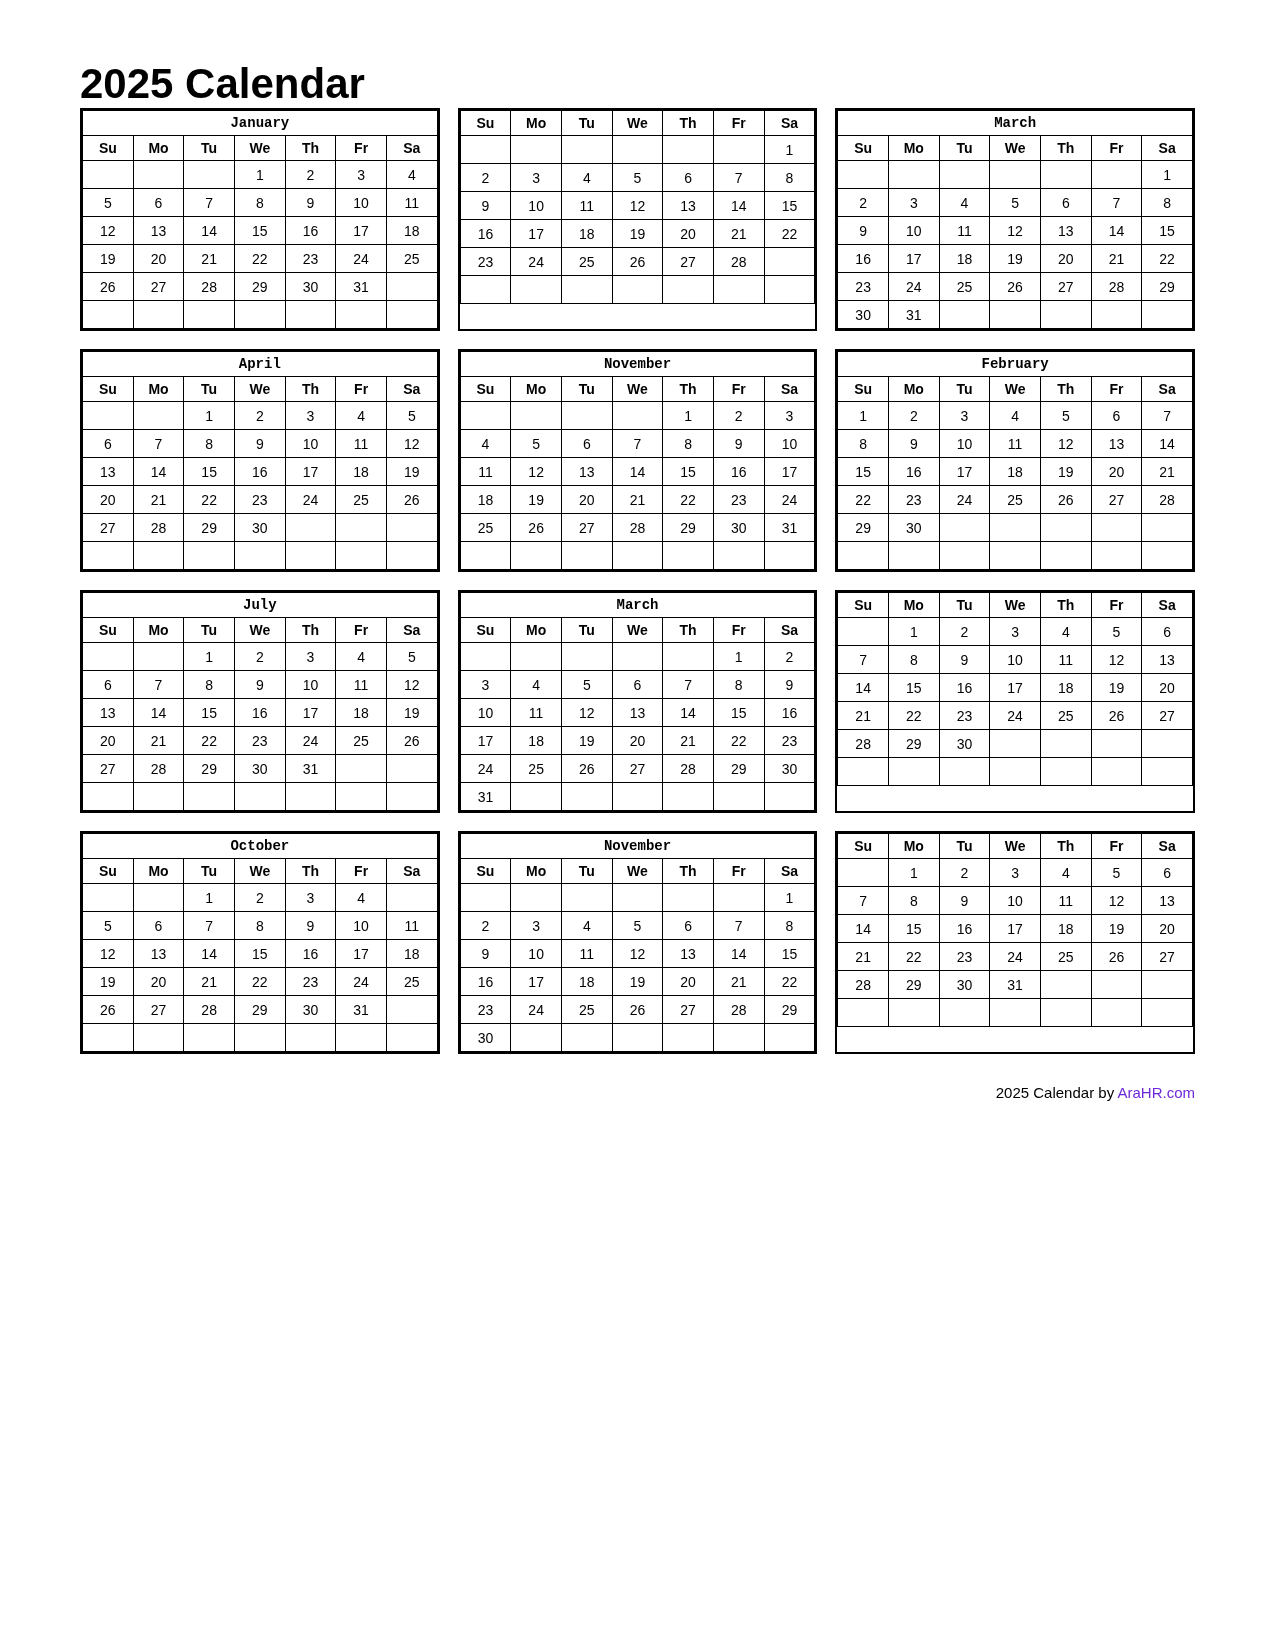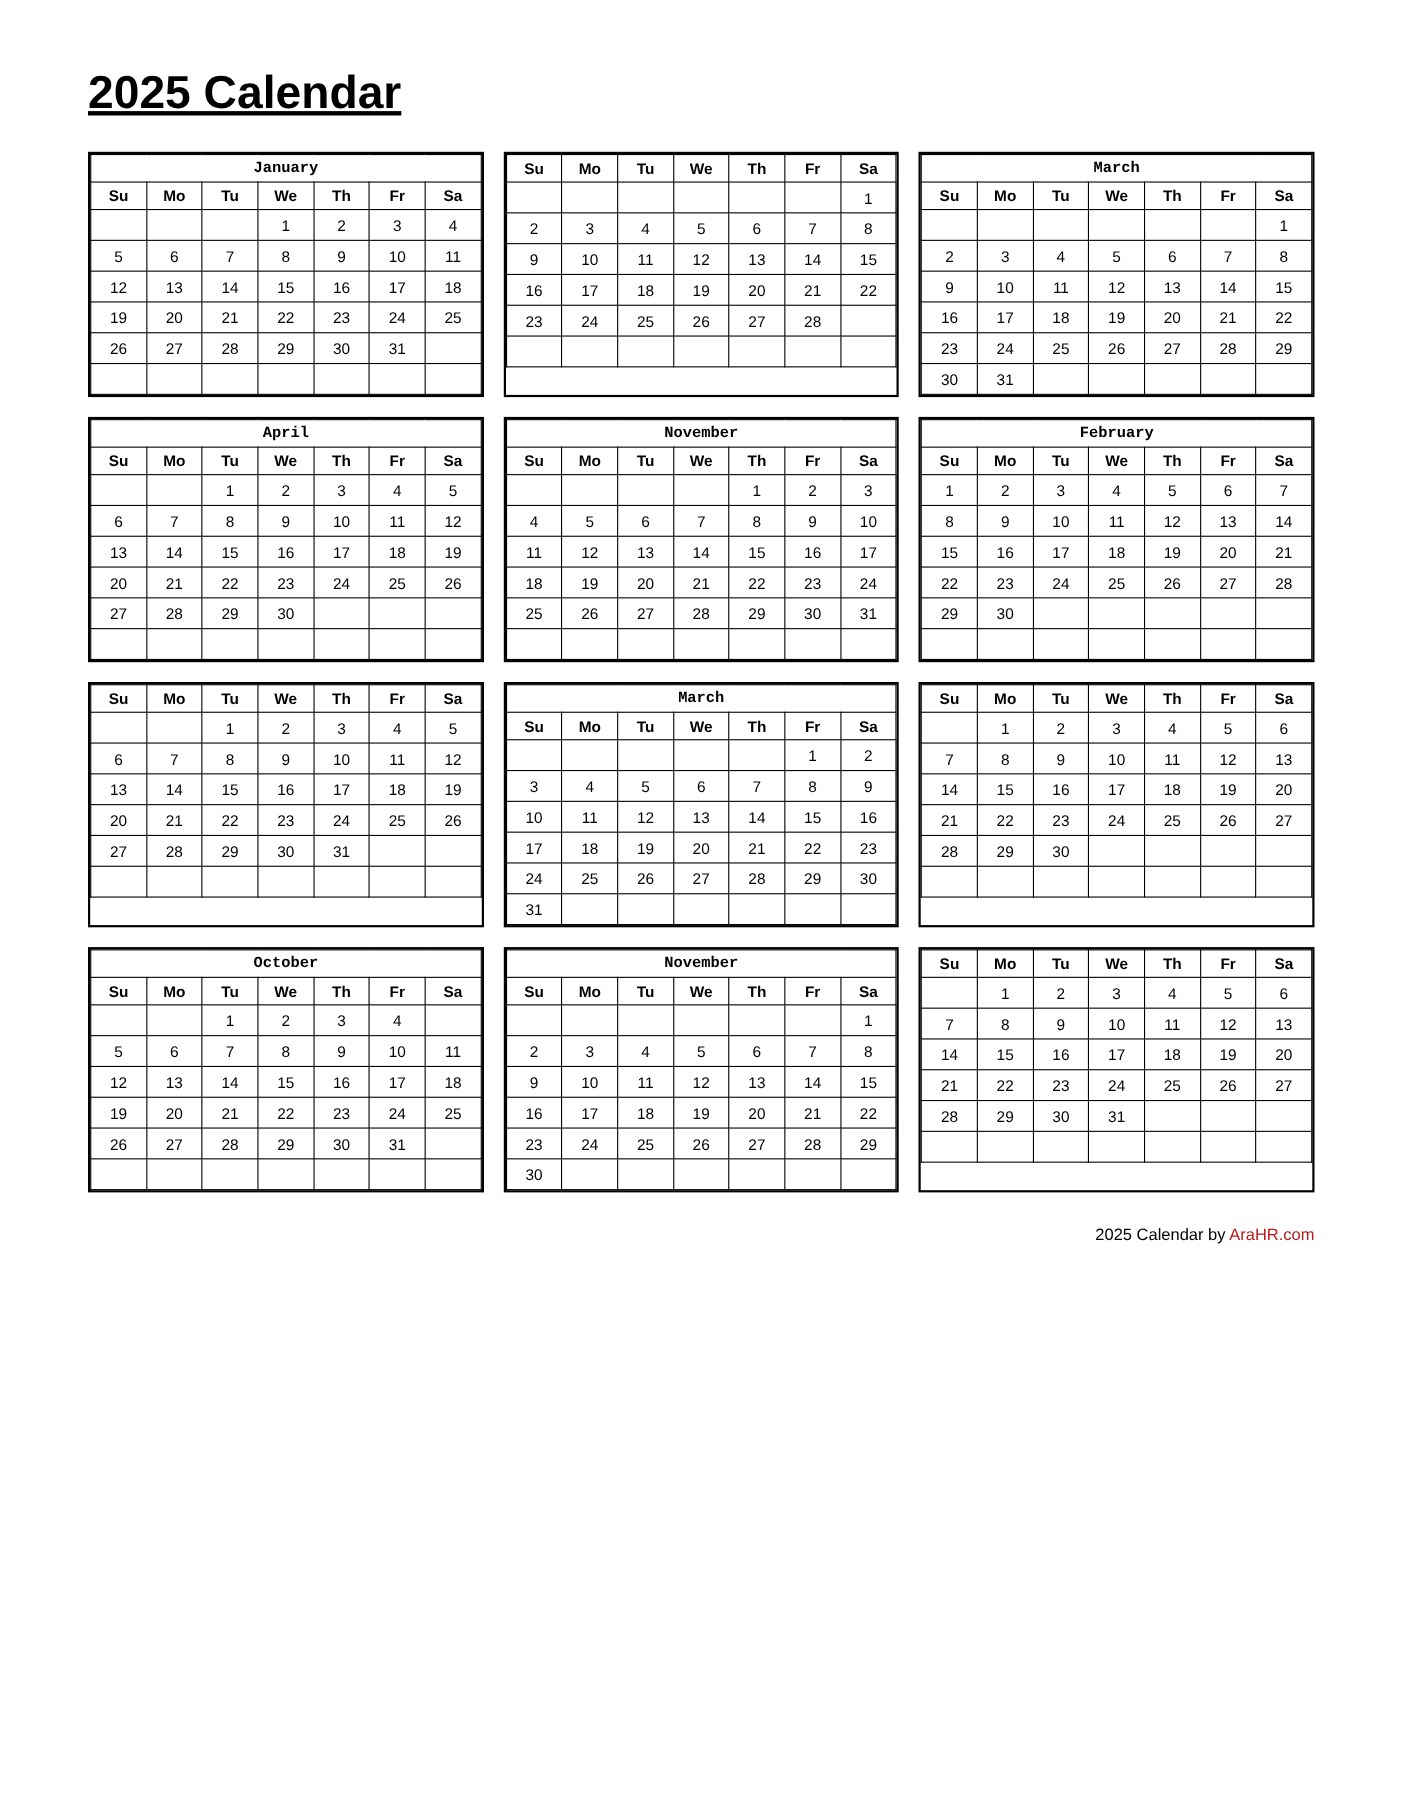--- a/index.html
+++ b/index.html
@@ -6,23 +6,21 @@
     body {
       background: #fff;
       font-family: Arial, sans-serif;
       width: 1275px;
       min-height: 1650px;
       padding: 60px 80px 60px 80px;
     }
     h1 {
       font-size: 42px;
       font-weight: bold;
-      margin-bottom: 30px;
       color: #000;
-      text-decoration: underline;
     }
     .calendar-grid {
       display: grid;
       grid-template-columns: repeat(3, 1fr);
       gap: 18px 18px;
     }
     .month {
       border: 2px solid #000;
       border-collapse: collapse;
       width: 100%;
@@ -56,21 +54,21 @@
       width: 14.28%;
       height: 28px;
     }
     .footer {
       margin-top: 30px;
       text-align: right;
       font-size: 15px;
       color: #000;
     }
     .footer a {
-      color: #b91c1c;
+      color: #6d28d9;
       text-decoration: none;
     }
   </style>
 </head>
 <body>
 
 <h1>2025 Calendar</h1>
 
 <div class="calendar-grid" id="calendar-container">
 <div class="month">
@@ -511,20 +509,23 @@
             <td></td>
             <td></td>
           </tr>
         </tbody>
       </table>
     </div>
     <div class="month">
       <table>
         <thead>
           <tr>
+            <th colspan="7" class="month-name">July</th>
+          </tr>
+          <tr>
             <th>Su</th>
             <th>Mo</th>
             <th>Tu</th>
             <th>We</th>
             <th>Th</th>
             <th>Fr</th>
             <th>Sa</th>
           </tr>
         </thead>
         <tbody>

